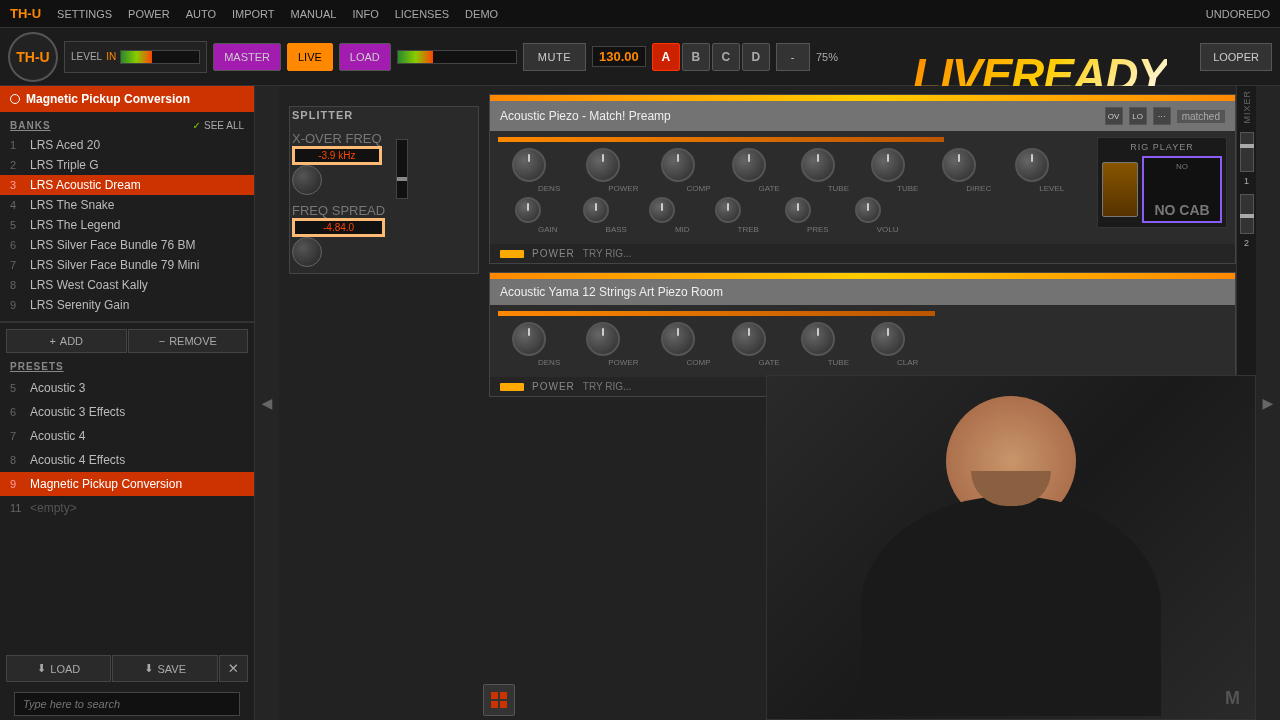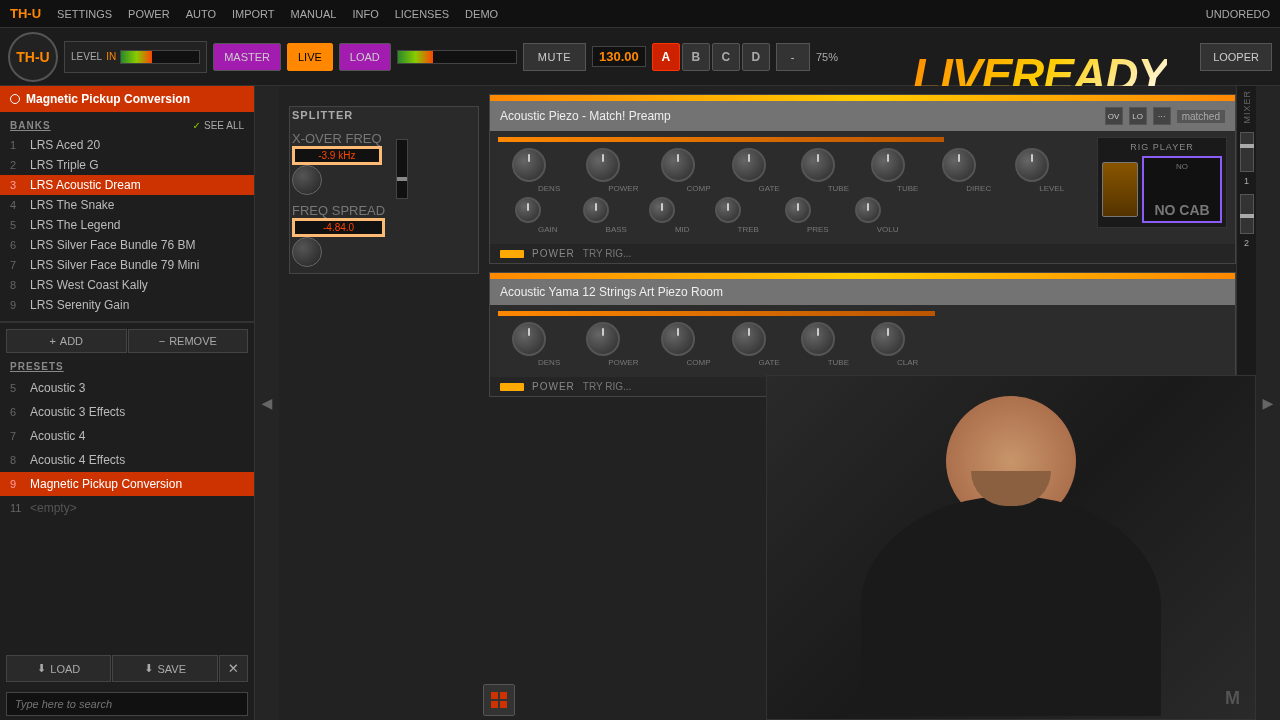--- a/index.html
+++ b/index.html
@@ -289,21 +289,21 @@
     }
     .x-btn {
       background: #2a2a2a;
       border: 1px solid #444;
       color: #aaa;
       padding: 5px 8px;
       cursor: pointer;
     }
 
     .search-bar {
-      margin: 4px 6px;
+      margin: 4px 14px;
     }
     .search-input {
       width: 100%;
       background: #111;
       border: 1px solid #444;
       color: #666;
       padding: 5px 8px;
       font-size: 11px;
       font-style: italic;
     }

